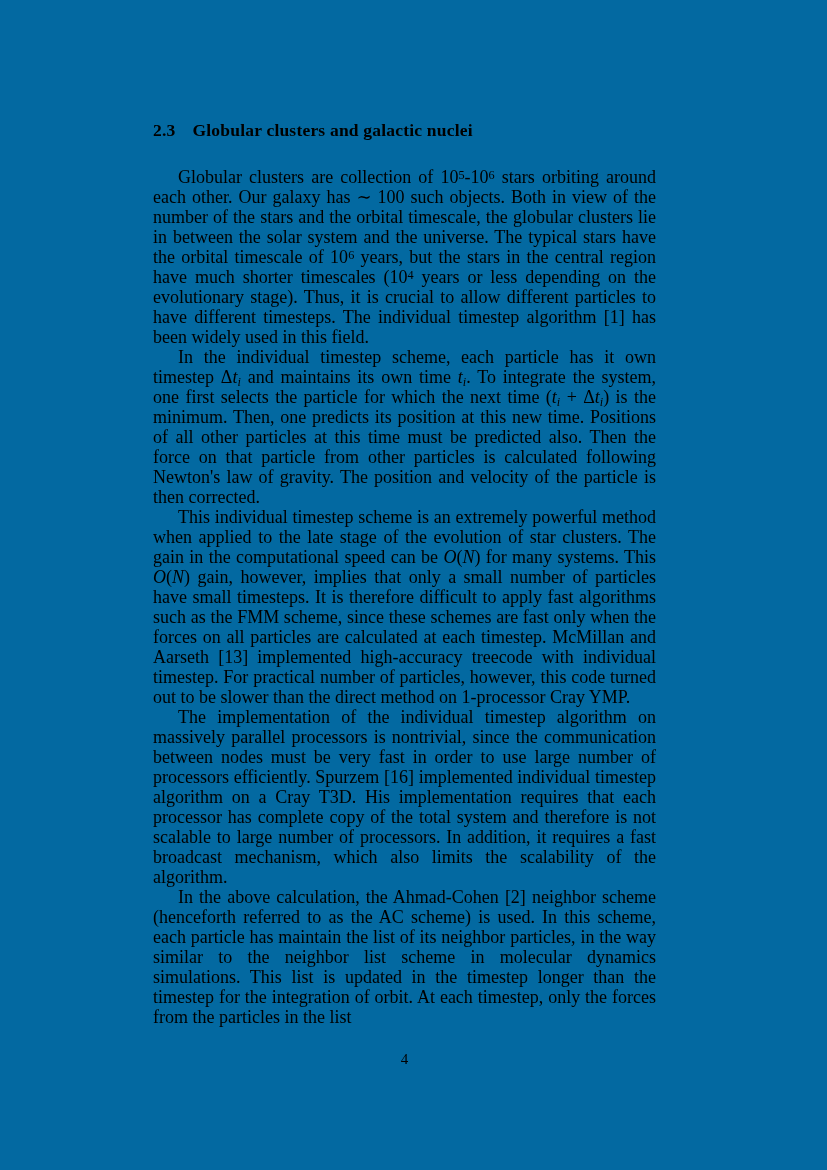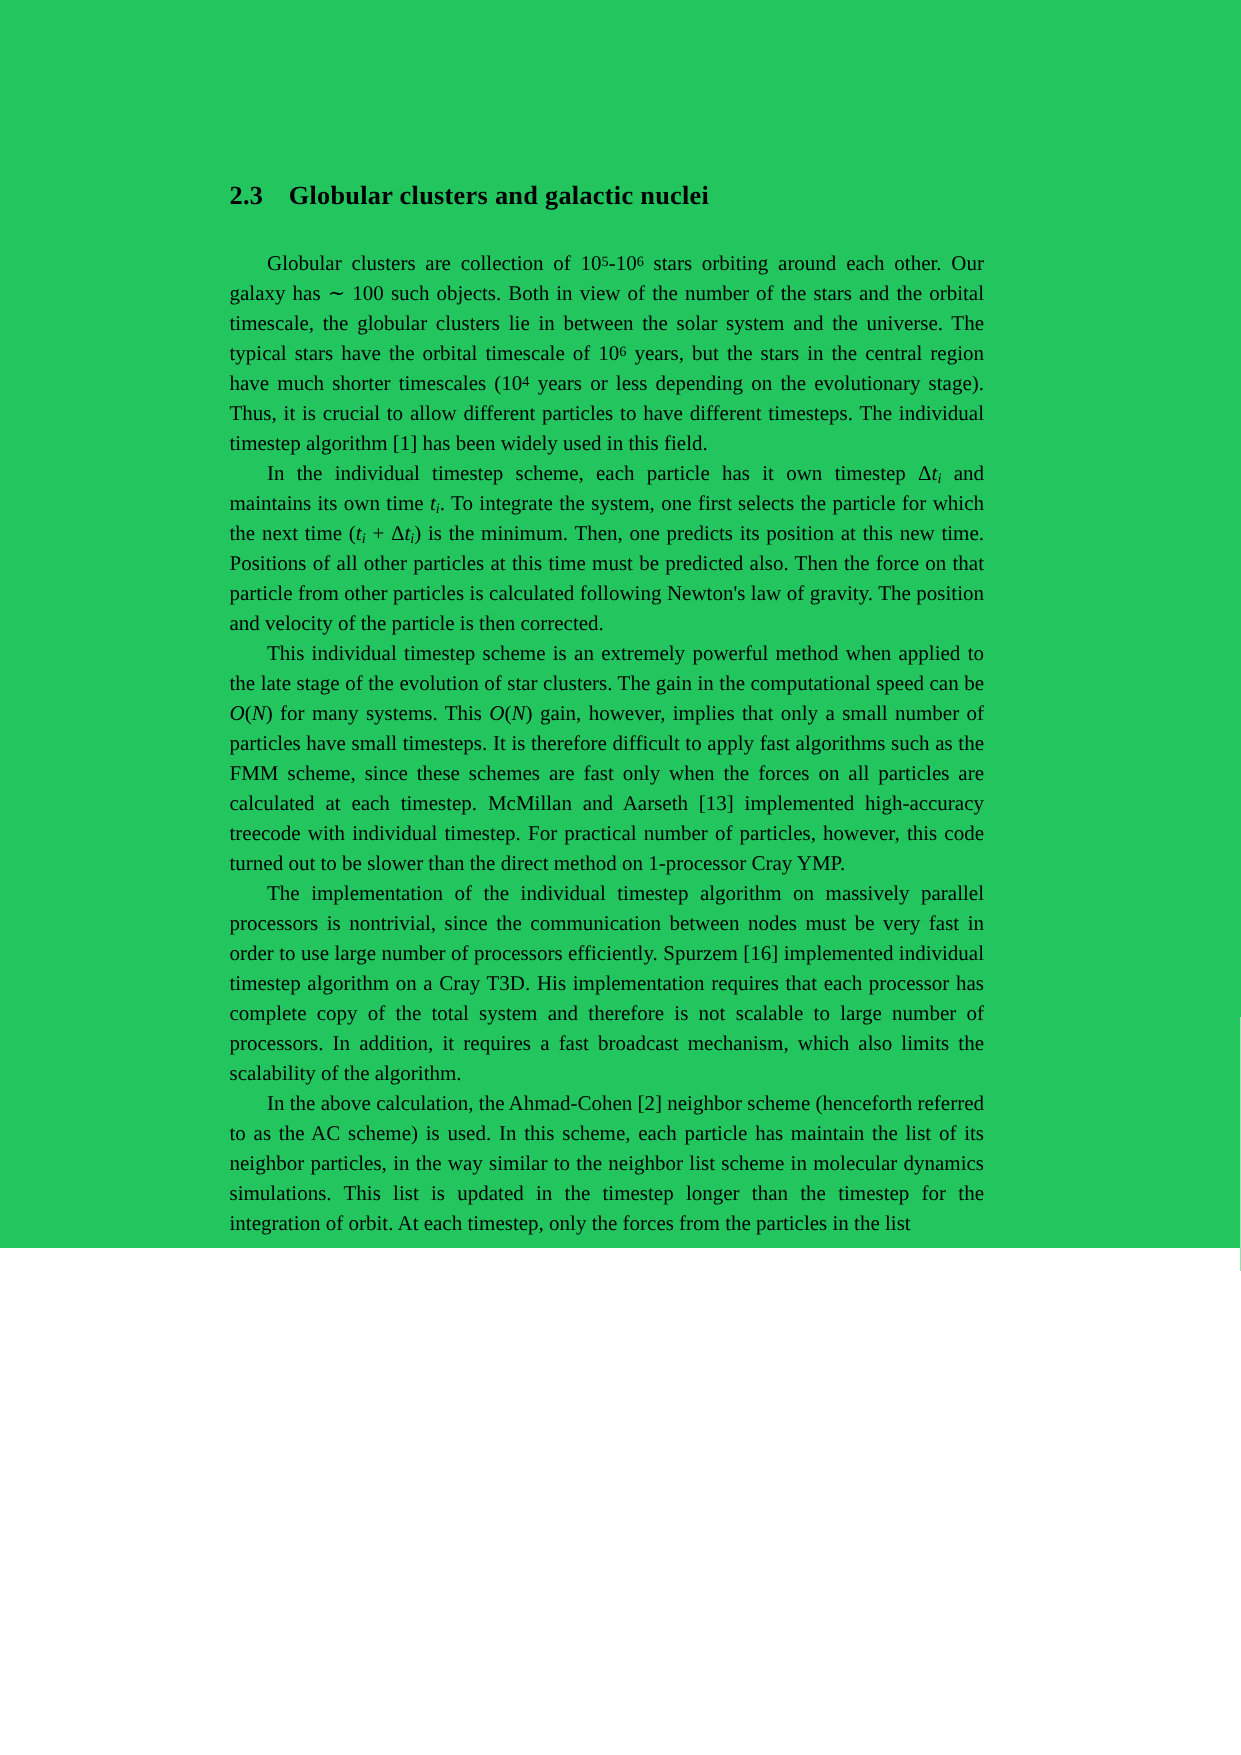--- a/index.html
+++ b/index.html
@@ -1,41 +1,41 @@
 <!DOCTYPE html>
 <html><head>
 <meta charset="utf-8">
 <style>
   * { box-sizing: border-box; }
   html, body { margin: 0; padding: 0; background: #ffffff; }
   .page {
     position: relative;
     width: 827px;
-    height: 832px;
-    background: #22c55e;
+    height: 1170px;
+    background: #0369a1;
     overflow: hidden;
     font-family: "Liberation Serif", "DejaVu Serif", serif;
     color: #000000;
   }
   .content {
     position: absolute;
     left: 153px;
     top: 119px;
     width: 503px;
   }
   .section-heading {
     font-size: 17.5px;
     font-weight: bold;
     line-height: 22px;
     margin: 0 0 26px 0;
     letter-spacing: 0.2px;
   }
   .sec-num { margin-right: 17px; }
   .para {
-    font-size: 14px;
+    font-size: 18px;
     line-height: 20px;
     margin: 0;
     text-align: justify;
     text-indent: 25px;
   }
   .para .mi { font-style: italic; }
   .para sup, .para sub {
     font-size: 68%;
     line-height: 0;
     position: relative;

